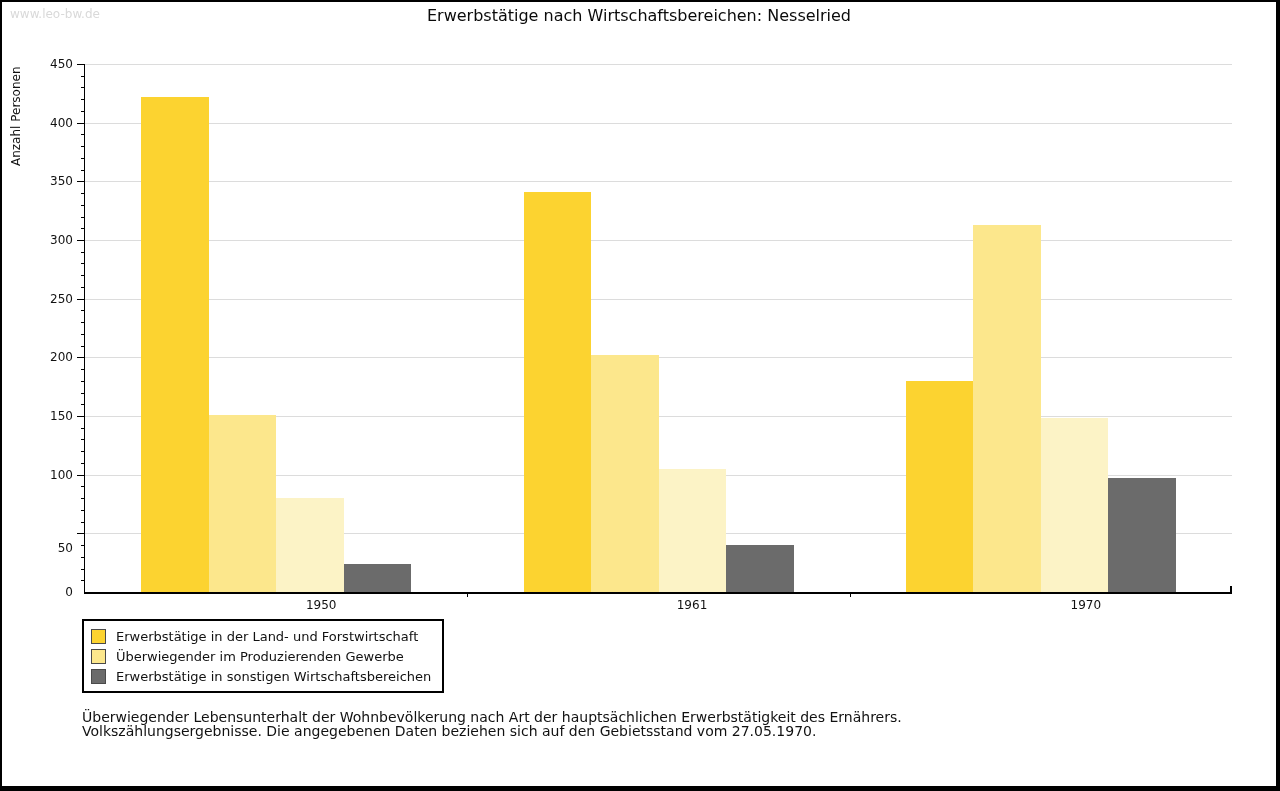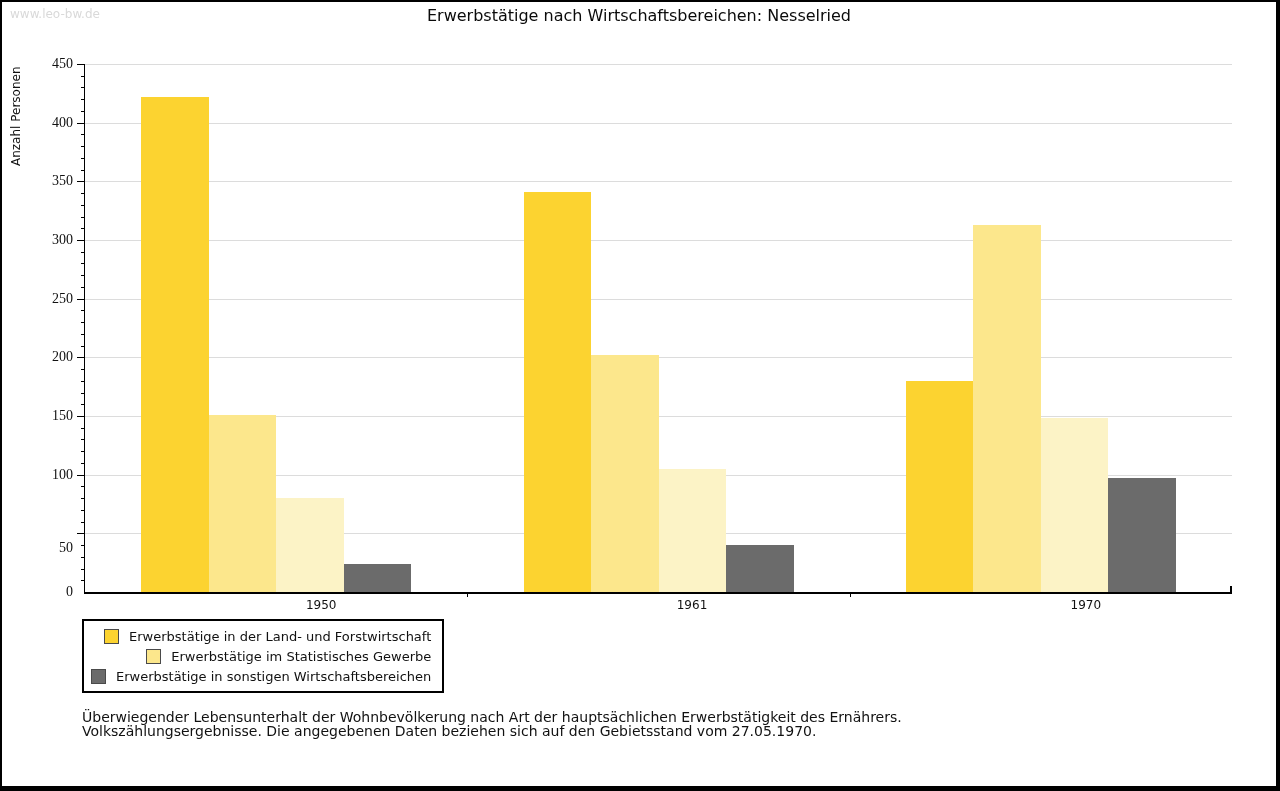--- a/index.html
+++ b/index.html
@@ -17,34 +17,34 @@
   }
   .plot {
     position:absolute; left:82px; top:62px; width:1147px; height:528px;
     border-left:1px solid #000; border-bottom:2px solid #000;
   }
   .gridline { position:absolute; left:0; width:100%; height:1px; background:#dcdcdc; }
   .tick-major { position:absolute; left:-8px; width:8px; height:1px; background:#000; }
   .tick-minor { position:absolute; left:-4px; width:4px; height:1px; background:#000; }
   .ytick-label {
     position:absolute; right:calc(100% + 12px); transform:translateY(-50%);
-    font-size:14px; white-space:nowrap;font-family:Liberation Serif, serif;
+    font-size:12px; white-space:nowrap;
   }
   .xtick-label {
     position:absolute; top:calc(100% + 6px); transform:translateX(-50%);
     font-size:12px; white-space:nowrap;margin-left:45px;
   }
   .xtick-boundary { position:absolute; top:100%; width:1px; height:5px; background:#000; }
   .xtick-end { position:absolute; bottom:0; right:0; width:2px; height:6px; background:#000; }
   .bar { position:absolute; bottom:0; }
   .legend {
     position:absolute; left:80px; top:617px; background:#fff;
     border:2px solid #000; padding:5px 11px 5px 7px;
   }
-  .legend-row { display:flex; align-items:center; height:20px;justify-content:flex-end; }
+  .legend-row { display:flex; align-items:center; height:20px; }
   .legend-swatch { width:13px; height:13px; border:1px solid #4a4a4a; margin-right:10px; flex:0 0 auto; }
   .legend-label { font-size:13px; white-space:nowrap; }
   .footnotes { position:absolute; left:80px; top:708px; font-size:14px; line-height:14px; }
   .footnote-source { margin-top:13px; }
 </style>
 </head>
 <body>
 
 <div class="page">
   <div class="watermark">www.leo-bw.de</div>
@@ -136,21 +136,21 @@
       <div class="xtick-end"></div>
     </div>
 
   <div class="legend" id="legend">
       <div class="legend-row">
         <span class="legend-swatch" style="background: rgb(252, 211, 48);"></span>
         <span class="legend-label">Erwerbstätige in der Land- und Forstwirtschaft</span>
       </div>
       <div class="legend-row">
         <span class="legend-swatch" style="background: rgb(252, 231, 140);"></span>
-        <span class="legend-label">Erwerbstätige im Statistisches Gewerbe</span>
+        <span class="legend-label">Überwiegender im Produzierenden Gewerbe</span>
       </div>
       <div class="legend-row">
         <span class="legend-swatch" style="background: rgb(107, 107, 107);"></span>
         <span class="legend-label">Erwerbstätige in sonstigen Wirtschaftsbereichen</span>
       </div>
     </div>
 
   <div class="footnotes">
     <div>Überwiegender Lebensunterhalt der Wohnbevölkerung nach Art der hauptsächlichen Erwerbstätigkeit des Ernährers.</div>
     <div>Volkszählungsergebnisse. Die angegebenen Daten beziehen sich auf den Gebietsstand vom 27.05.1970.</div>

